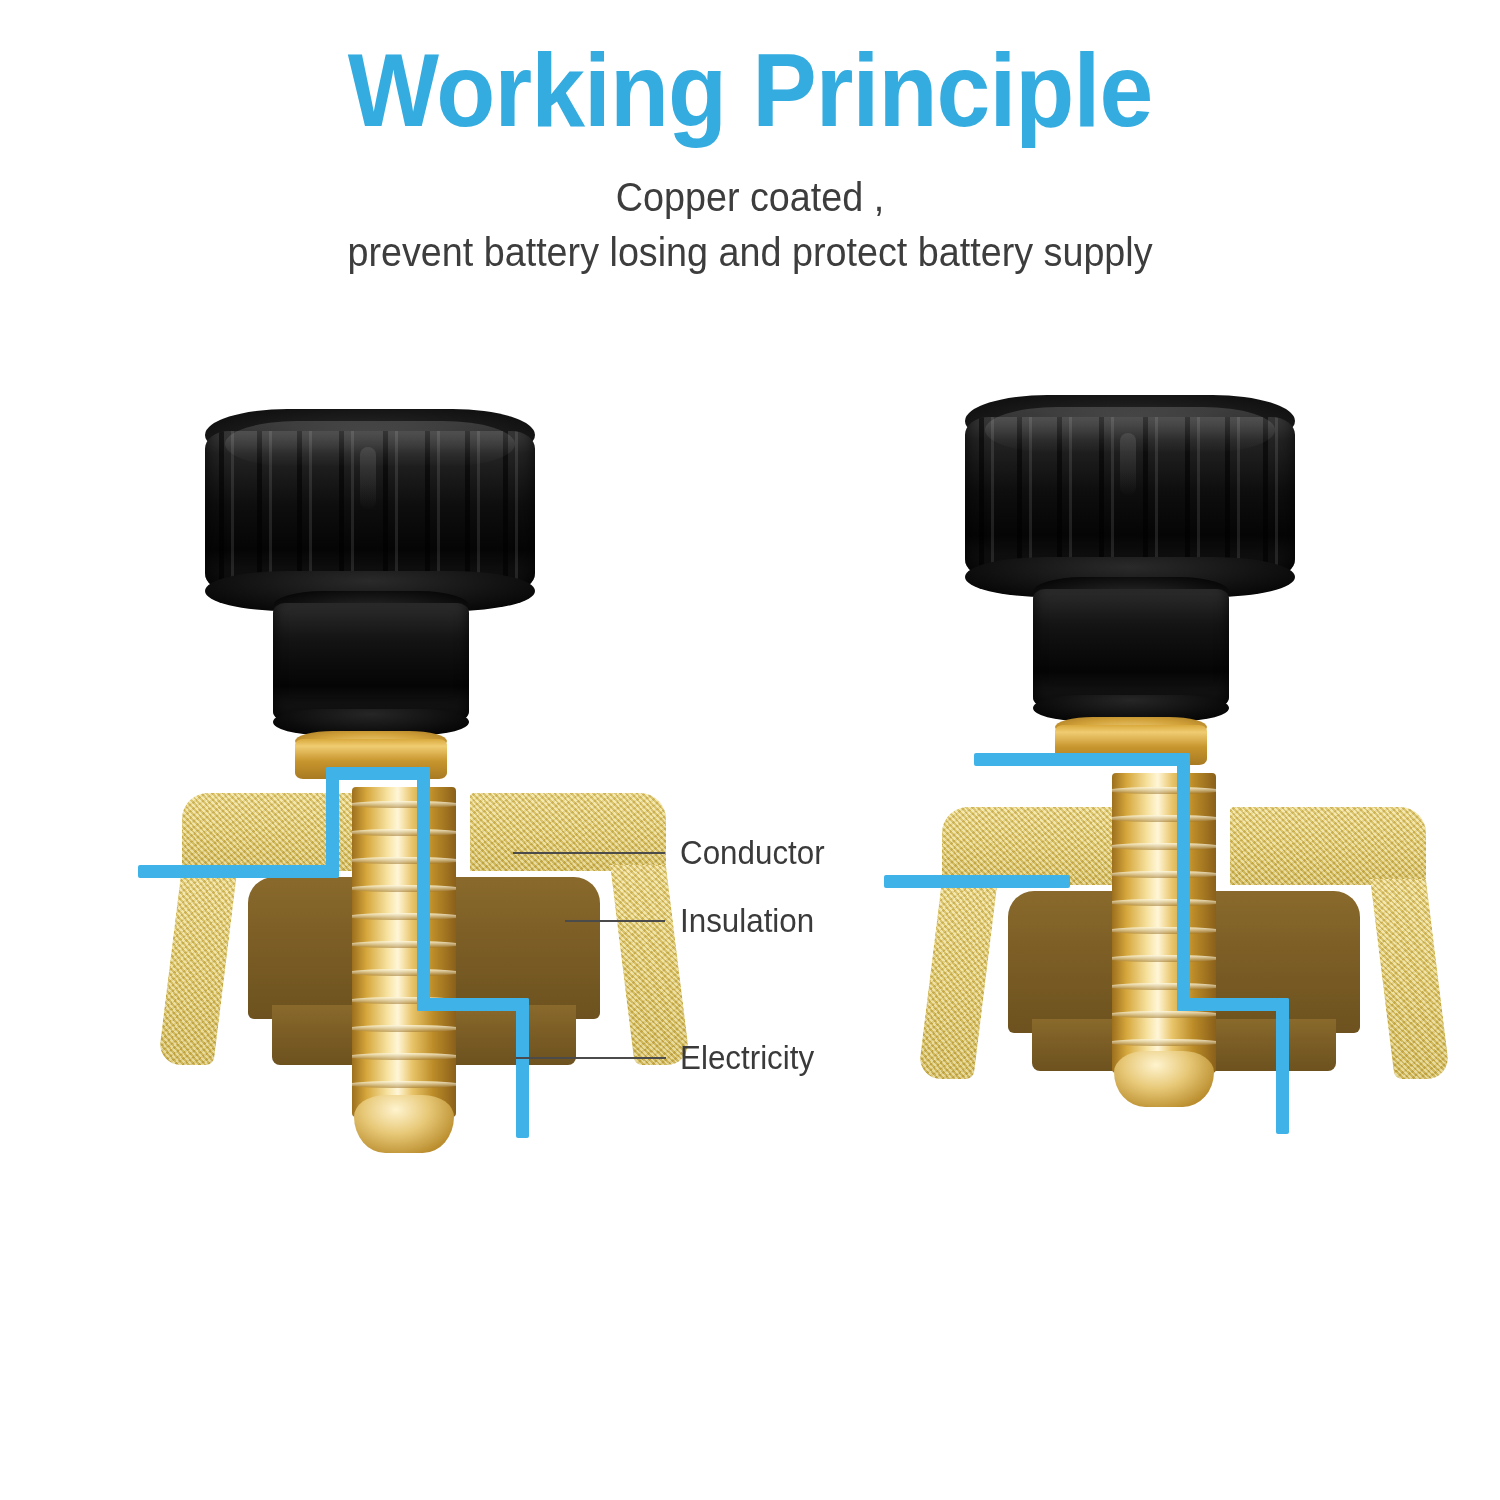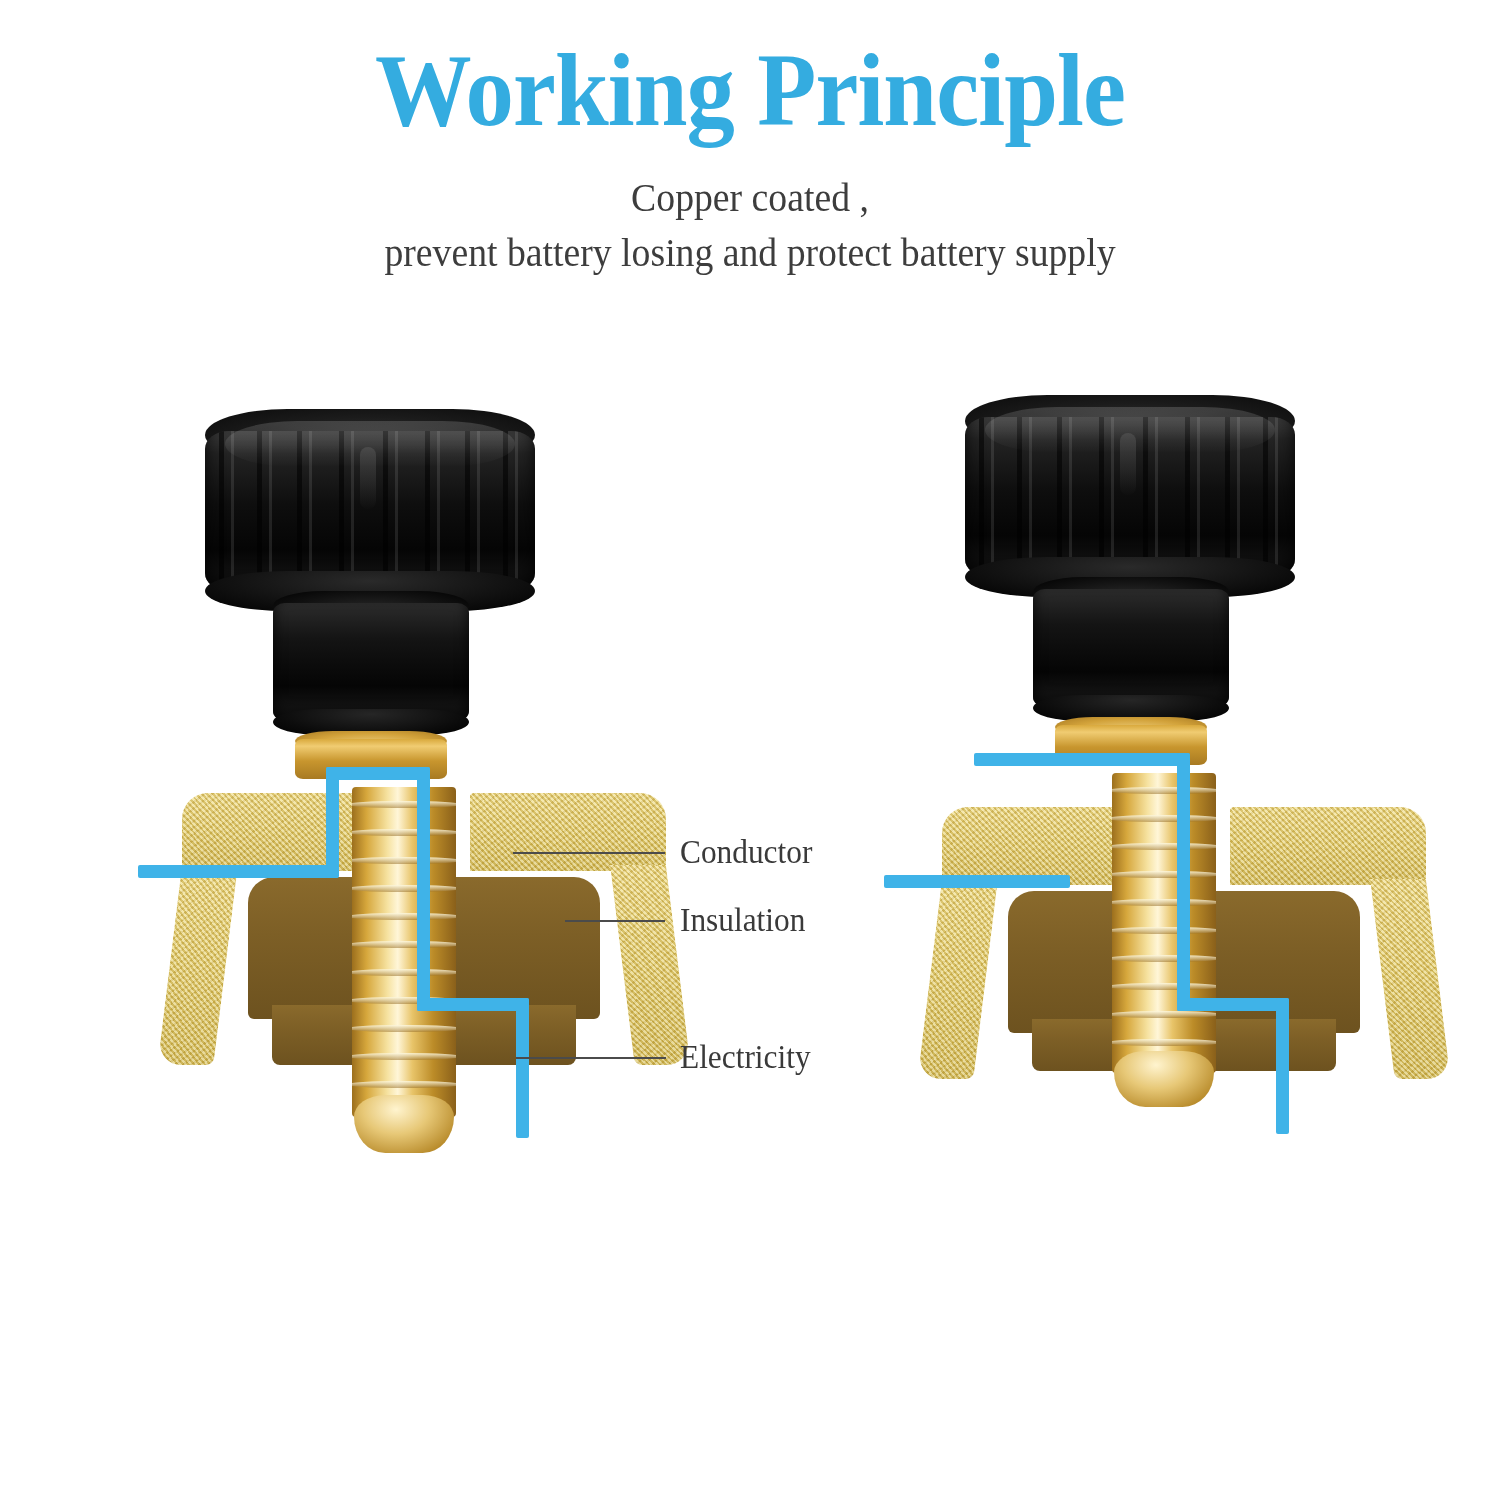--- a/index.html
+++ b/index.html
@@ -3,21 +3,21 @@
 <meta charset="utf-8">
 <style>
   html,body{margin:0;padding:0;}
   body{
     width:1500px;height:1500px;
     background:#ffffff;
     font-family:"Liberation Sans", sans-serif;
     overflow:hidden;
     position:relative;
   }
-  .page{position:relative;width:1368px;height:1500px;background:#fff;font-family:Liberation Serif, serif;}
+  .page{position:relative;width:1368px;height:1500px;background:#fff;}
 
   
   .header{position:absolute;left:0;top:0;width:1500px;text-align:center;}
   .title{
     font-size:104px;line-height:108px;font-weight:bold;
     color:#34ace0;letter-spacing:-1px;
     margin-top:36px;
     transform:scaleX(0.93);
   }
   .subtitle{

